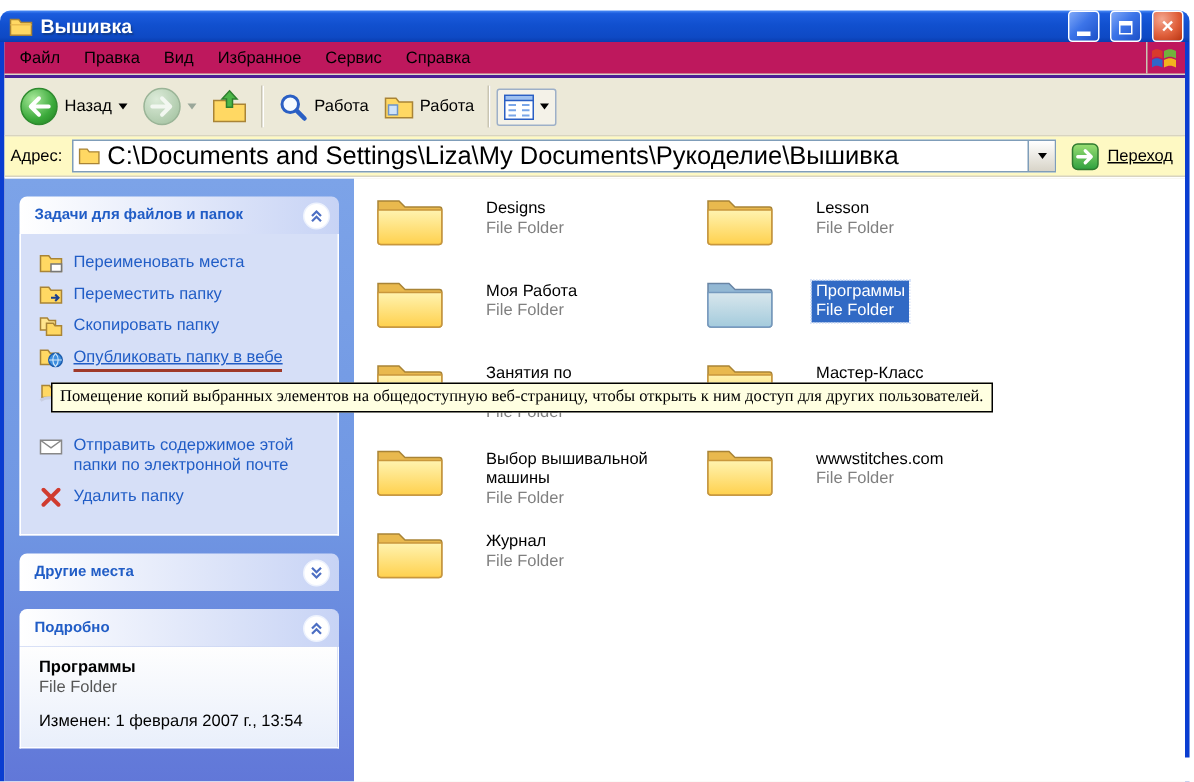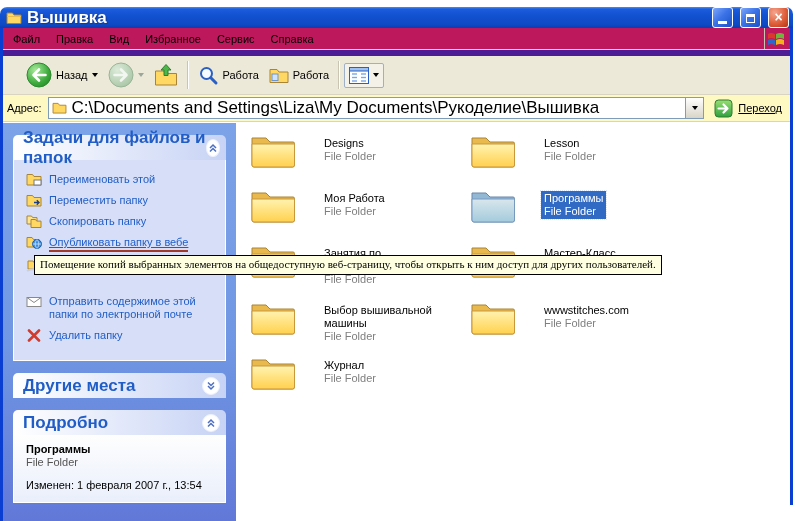--- a/index.html
+++ b/index.html
@@ -4,38 +4,38 @@
 <style>
   html,body{margin:0;padding:0;background:#fff;}
   .screen{position:relative;width:796px;height:521px;background:#FFFFFF;overflow:hidden;
           font-family:"Liberation Sans",sans-serif;font-size:11px;color:#000;}
   
   .window{position:absolute;left:0;top:7px;width:793px;height:512px;display:flex;flex-direction:column;}
   .titlebar{height:23px;border-radius:7px 7px 0 0;display:flex;align-items:center;gap:5px;
             padding:0 4px 0 6px;
             background:linear-gradient(180deg,#4A8CF7 0%,#1B5CDD 10%,#1150CF 45%,#0E49C4 85%,#0A3DB0 100%);}
   .title-icon{width:16px;height:14px;display:inline-flex;}
-  .title-text{flex:1;color:#fff;font-weight:bold;font-size:17px;text-shadow:1px 1px 1px #123C8C;}
+  .title-text{flex:1;color:#fff;font-weight:bold;font-size:13px;text-shadow:1px 1px 1px #123C8C;}
   .tb-btn{width:21px;height:21px;border:1px solid #fff;border-radius:3px;margin-left:2px;
           display:flex;align-items:flex-end;justify-content:center;box-sizing:border-box;cursor:default;}
   .tb-btn.minmax{background:linear-gradient(135deg,#7EA8F8 0%,#3C74E8 45%,#1C50C8 100%);}
   .tb-btn.close{background:radial-gradient(circle at 30% 25%,#F3A68F,#E0603C 55%,#B83310 100%);align-items:center;}
   .glyph-min{width:9px;height:3px;background:#fff;margin-bottom:3px;}
   .glyph-max{width:9px;height:9px;border:1px solid #fff;border-top-width:3px;margin-bottom:4px;box-sizing:border-box;}
   .glyph-x{color:#fff;font-weight:bold;font-size:14px;line-height:19px;}
   .winbody{flex:1;display:flex;flex-direction:column;background:#ECE9D8;
            border-left:3px solid #0A3DD1;border-right:3px solid #0A3DD1;border-bottom:4px solid #0A3DD1;}
   
   .menubar{height:21px;display:flex;align-items:center;padding:0 3px 0 2px;background:#be185d;
            border-bottom:1px solid #DCD8C8;}
   .menu-item{padding:3px 8px;cursor:default;}
   .flag{margin-left:auto;display:flex;align-items:center;padding:0 2px;border-left:1px solid #C9C5B2;height:100%;}
   
-  .toolbar{height:38px;display:flex;align-items:center;padding:0 18px;background:#ECE9D8;
-           border-top:6px solid #4c1d95;border-bottom:1px solid #D8D4C0;}
+  .toolbar{height:38px;display:flex;align-items:center;padding:0 5px;background:#ECE9D8;
+           border-top:2px solid #4c1d95;border-bottom:1px solid #D8D4C0;}
   .tool-group{display:flex;align-items:center;gap:4px;padding:2px 5px;cursor:default;}
   .tool-label{font-size:11px;}
   .caret{width:0;height:0;border-left:3px solid transparent;border-right:3px solid transparent;border-top:4px solid #000;}
   .caret.dis{border-top-color:#9AA79A;}
   .sep{width:1px;height:28px;background:#C9C5B2;border-right:1px solid #fff;margin:0 4px;}
   .views-btn{display:flex;align-items:center;gap:4px;padding:3px 4px;border:1px solid #9DB0C8;border-radius:2px;background:#F4F2E8;}
   
   .addressbar{height:26px;display:flex;align-items:center;gap:6px;padding:0 4px;background:#fef9c3;
               border-bottom:1px solid #D8D4C0;}
   .addr-combo{flex:1;height:22px;border:1px solid #7F9DB9;background:#fff;display:flex;align-items:center;
@@ -43,21 +43,21 @@
   .addr-text{flex:1;font-size:17px;white-space:nowrap;overflow:hidden;}
   .addr-dd{width:17px;height:20px;display:flex;align-items:center;justify-content:center;
            background:linear-gradient(#FFF,#D8D4C8);border-left:1px solid #7F9DB9;}
   .go{display:flex;align-items:center;gap:5px;padding:0 4px;cursor:default;text-decoration:underline;}
   
   .main{flex:1;display:flex;overflow:hidden;border-top:1px solid #fff;}
   .sidebar{width:233px;box-sizing:border-box;padding:12px 10px;overflow:hidden;
            background:linear-gradient(180deg,#7CA3E8 0%,#7097E3 55%,#6177D8 100%);}
   .panel{margin-bottom:12px;}
   .panel-header{height:25px;border-radius:5px 5px 0 0;display:flex;align-items:center;
-                padding:0 6px 0 10px;color:#215DC6;font-weight:bold;font-size:17px;cursor:default;
+                padding:0 6px 0 10px;color:#215DC6;font-weight:bold;font-size:10px;cursor:default;
                 background:linear-gradient(90deg,#FFFFFF 0%,#C7D3F5 100%);}
   .chev-btn{margin-left:auto;width:18px;height:18px;border-radius:50%;background:#fff;
             border:1px solid #EDF2FD;display:flex;align-items:center;justify-content:center;box-sizing:border-box;}
   .panel-body{background:#D6DFF7;border:1px solid #FFF;border-top:none;padding:13px 6px 10px 12px;}
   .task-item{display:flex;align-items:flex-start;gap:7px;margin-bottom:8px;cursor:pointer;}
   .task-icon{width:16px;flex:0 0 16px;display:inline-flex;}
   .task-label{color:#215DC6;line-height:13px;}
   .task-item.hover .task-label{text-decoration:underline;border-bottom:2px solid #A03A2A;padding-bottom:1px;}
   .task-item.reserve{min-height:27px;}
   .details-body{background:linear-gradient(180deg,#FEFEFE,#E9EFFB);border:1px solid #FFF;border-top:none;
@@ -253,21 +253,21 @@
               </span>
             </div>
             <div class="panel-body">
               <div class="task-item">
                 <span class="task-icon">
                     <svg width="16" height="13" viewBox="0 0 16 13">
                       <path d="M1 1.5 h5.5 l1.5 2 H15 V12 H1z" fill="#FFD863" stroke="#A98436"></path>
                       <rect x="8" y="7" width="7" height="5" fill="#fff" stroke="#777"></rect>
                     </svg>
                   </span>
-                <span class="task-label">Переименовать этой</span>
+                <span class="task-label">Переименовать места</span>
               </div>
               <div class="task-item">
                 <span class="task-icon">
                     <svg width="16" height="13" viewBox="0 0 16 13">
                       <path d="M1 1.5 h5.5 l1.5 2 H15 V12 H1z" fill="#FFD863" stroke="#A98436"></path>
                       <path d="M8 8.5 h5 m-2.2 -2.2 l2.2 2.2 -2.2 2.2" fill="none" stroke="#1B3E8F" stroke-width="1.4"></path>
                     </svg>
                   </span>
                 <span class="task-label">Переместить папку</span>
               </div>

